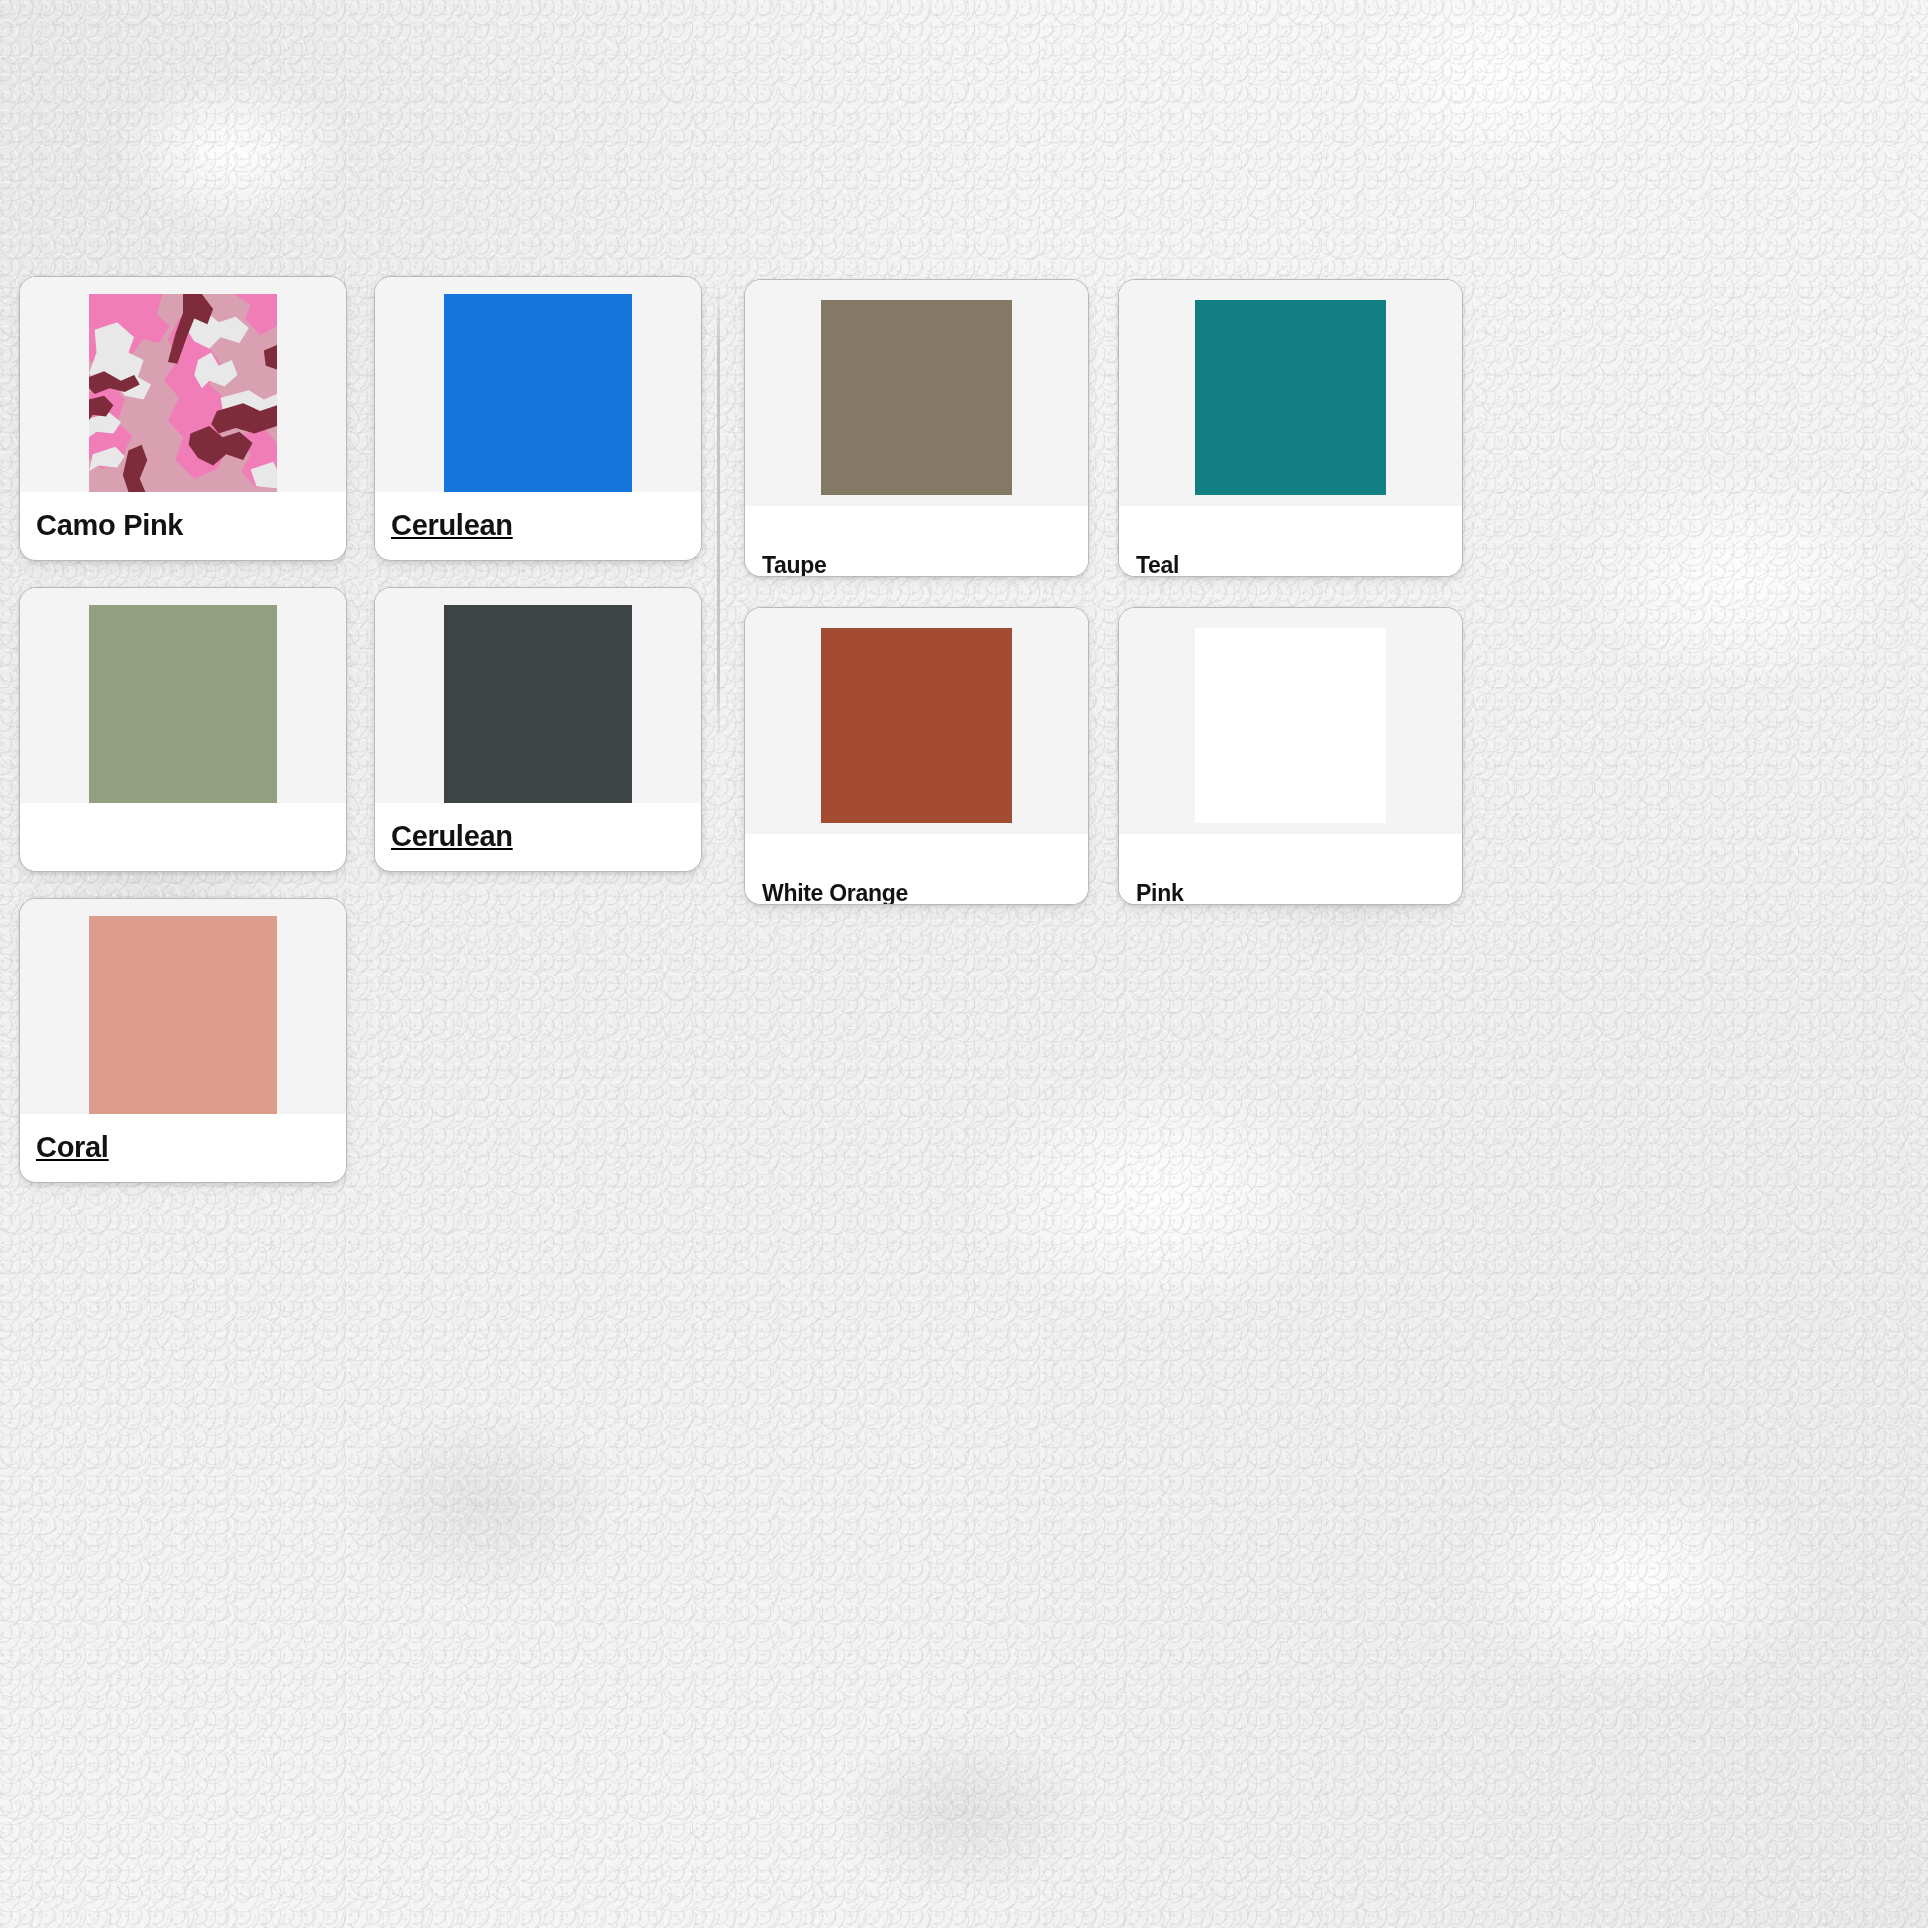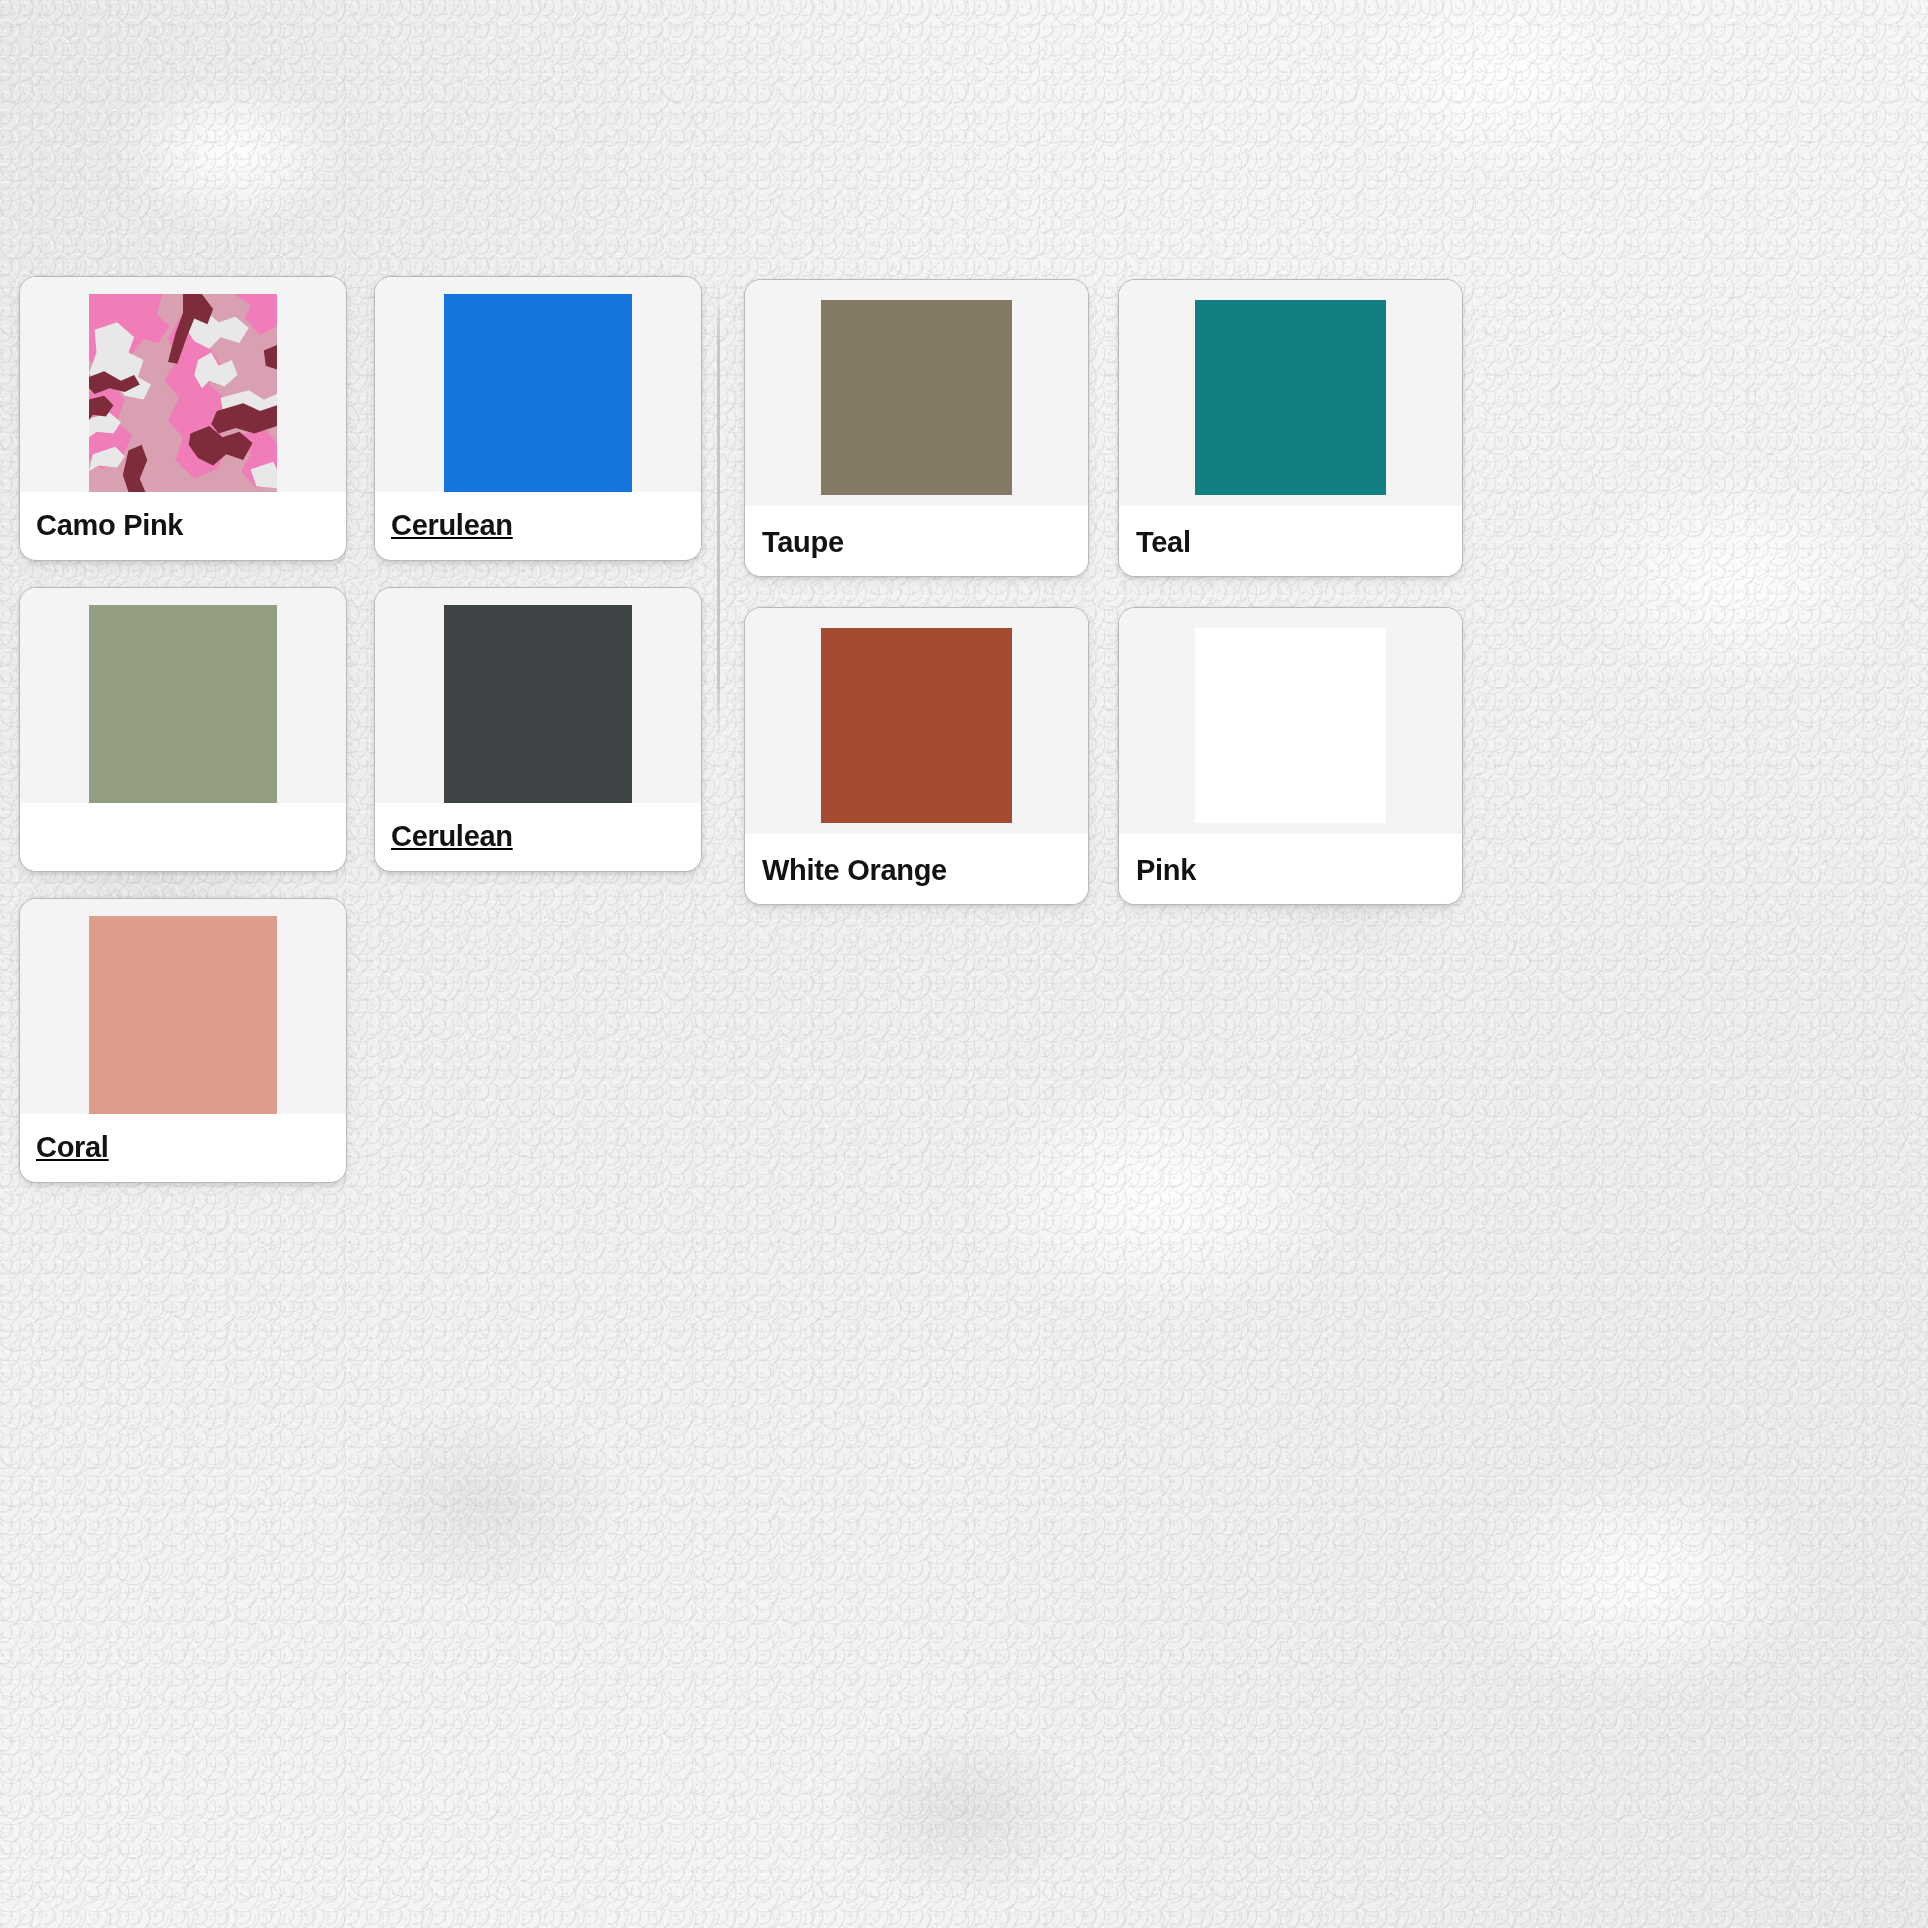--- a/index.html
+++ b/index.html
@@ -148,21 +148,22 @@
     height: 226px;
     padding-top: 20px;
   }
   #group-right .swatch {
     width: 191px;
     height: 195px;
   }
   #group-right .card-label {
     height: 73px;
     padding-left: 17px;
-    font-size: 29px;
+    font-size: 23px;
+    align-items: flex-end;
   }
 
   
   .camo-swatch { position: relative; background: #d9a0b2; }
   .camo-swatch svg { display: block; width: 100%; height: 100%; }
 </style>
 </head>
 <body>
 
 <div id="page-bg"></div>

